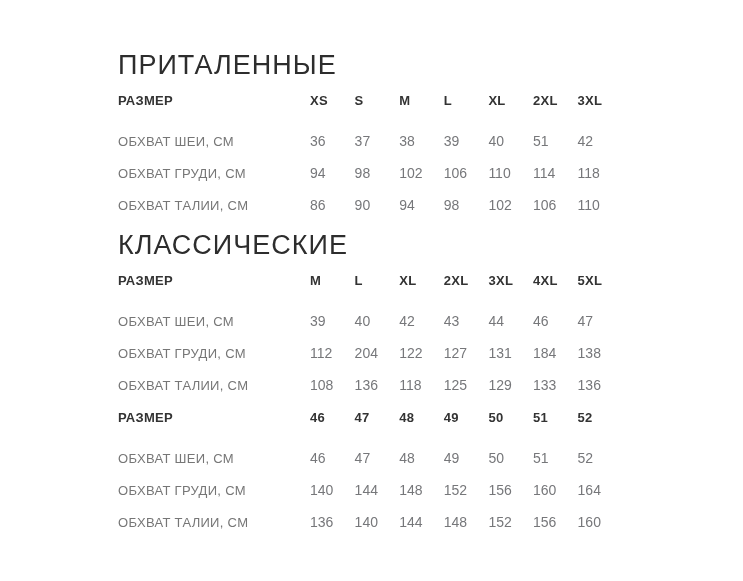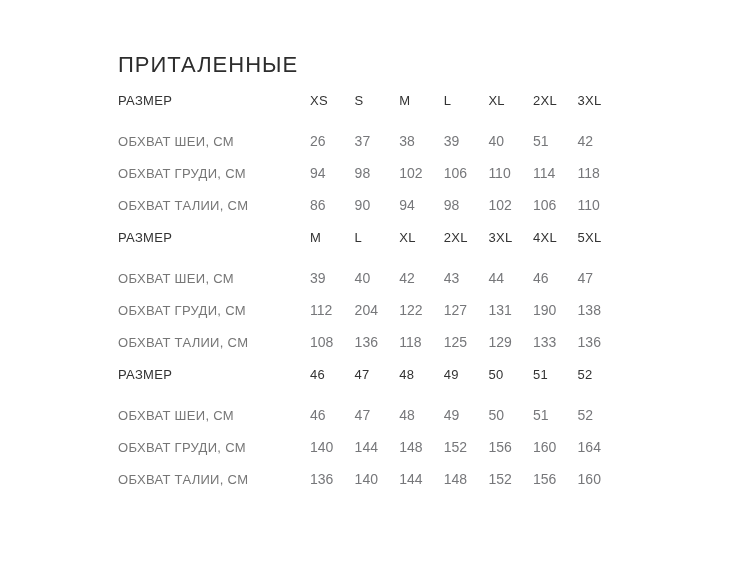--- a/index.html
+++ b/index.html
@@ -12,37 +12,37 @@
     background: #ffffff;
     font-family: "Liberation Sans", "DejaVu Sans", sans-serif;
     overflow: hidden;
   }
   .wrap {
     padding: 50px 0 0 118px;
     box-sizing: border-box;
   }
   .section { margin: 0 0 15px 0; }
   .section-title {
-    font-size: 22px;
+    font-size: 27px;
     font-weight: 400;
     color: #2d2d2d;
     letter-spacing: 1px;
     line-height: 30px;
     margin: 0 0 13px 0;
   }
   .trow {
     display: flex;
     align-items: baseline;
     height: 18px;
   }
   .header-row {
     margin-bottom: 22px;
   }
   .header-row .cell {
-    font-weight: 400;
+    font-weight: 700;
     color: #333333;
     font-size: 13px;
     letter-spacing: 0.3px;
   }
   .data-row {
     margin-bottom: 14px;
     color: #767676;
   }
   .cell { box-sizing: border-box; }
   .label-cell {
@@ -70,21 +70,21 @@
     <div class="cell size-cell">XS</div>
         <div class="cell size-cell">S</div>
         <div class="cell size-cell">M</div>
         <div class="cell size-cell">L</div>
         <div class="cell size-cell">XL</div>
         <div class="cell size-cell">2XL</div>
         <div class="cell size-cell">3XL</div>
       </div>
   <div class="trow data-row">
         <div class="cell label-cell">ОБХВАТ ШЕИ, СМ</div>
-        <div class="cell size-cell">26</div>
+        <div class="cell size-cell">36</div>
         <div class="cell size-cell">37</div>
         <div class="cell size-cell">38</div>
         <div class="cell size-cell">39</div>
         <div class="cell size-cell">40</div>
         <div class="cell size-cell">51</div>
         <div class="cell size-cell">42</div>
       </div>
       <div class="trow data-row">
         <div class="cell label-cell">ОБХВАТ ГРУДИ, СМ</div>
         <div class="cell size-cell">94</div>
@@ -100,20 +100,21 @@
         <div class="cell size-cell">86</div>
         <div class="cell size-cell">90</div>
         <div class="cell size-cell">94</div>
         <div class="cell size-cell">98</div>
         <div class="cell size-cell">102</div>
         <div class="cell size-cell">106</div>
         <div class="cell size-cell">110</div>
       </div>
     </section>
     <section class="section">
+    <h2 class="section-title">КЛАССИЧЕСКИЕ</h2>
     <div class="trow header-row">
       <div class="cell label-cell header-label">РАЗМЕР</div>
     <div class="cell size-cell">M</div>
         <div class="cell size-cell">L</div>
         <div class="cell size-cell">XL</div>
         <div class="cell size-cell">2XL</div>
         <div class="cell size-cell">3XL</div>
         <div class="cell size-cell">4XL</div>
         <div class="cell size-cell">5XL</div>
       </div>
@@ -127,21 +128,21 @@
         <div class="cell size-cell">46</div>
         <div class="cell size-cell">47</div>
       </div>
       <div class="trow data-row">
         <div class="cell label-cell">ОБХВАТ ГРУДИ, СМ</div>
         <div class="cell size-cell">112</div>
         <div class="cell size-cell">204</div>
         <div class="cell size-cell">122</div>
         <div class="cell size-cell">127</div>
         <div class="cell size-cell">131</div>
-        <div class="cell size-cell">190</div>
+        <div class="cell size-cell">184</div>
         <div class="cell size-cell">138</div>
       </div>
       <div class="trow data-row">
         <div class="cell label-cell">ОБХВАТ ТАЛИИ, СМ</div>
         <div class="cell size-cell">108</div>
         <div class="cell size-cell">136</div>
         <div class="cell size-cell">118</div>
         <div class="cell size-cell">125</div>
         <div class="cell size-cell">129</div>
         <div class="cell size-cell">133</div>

